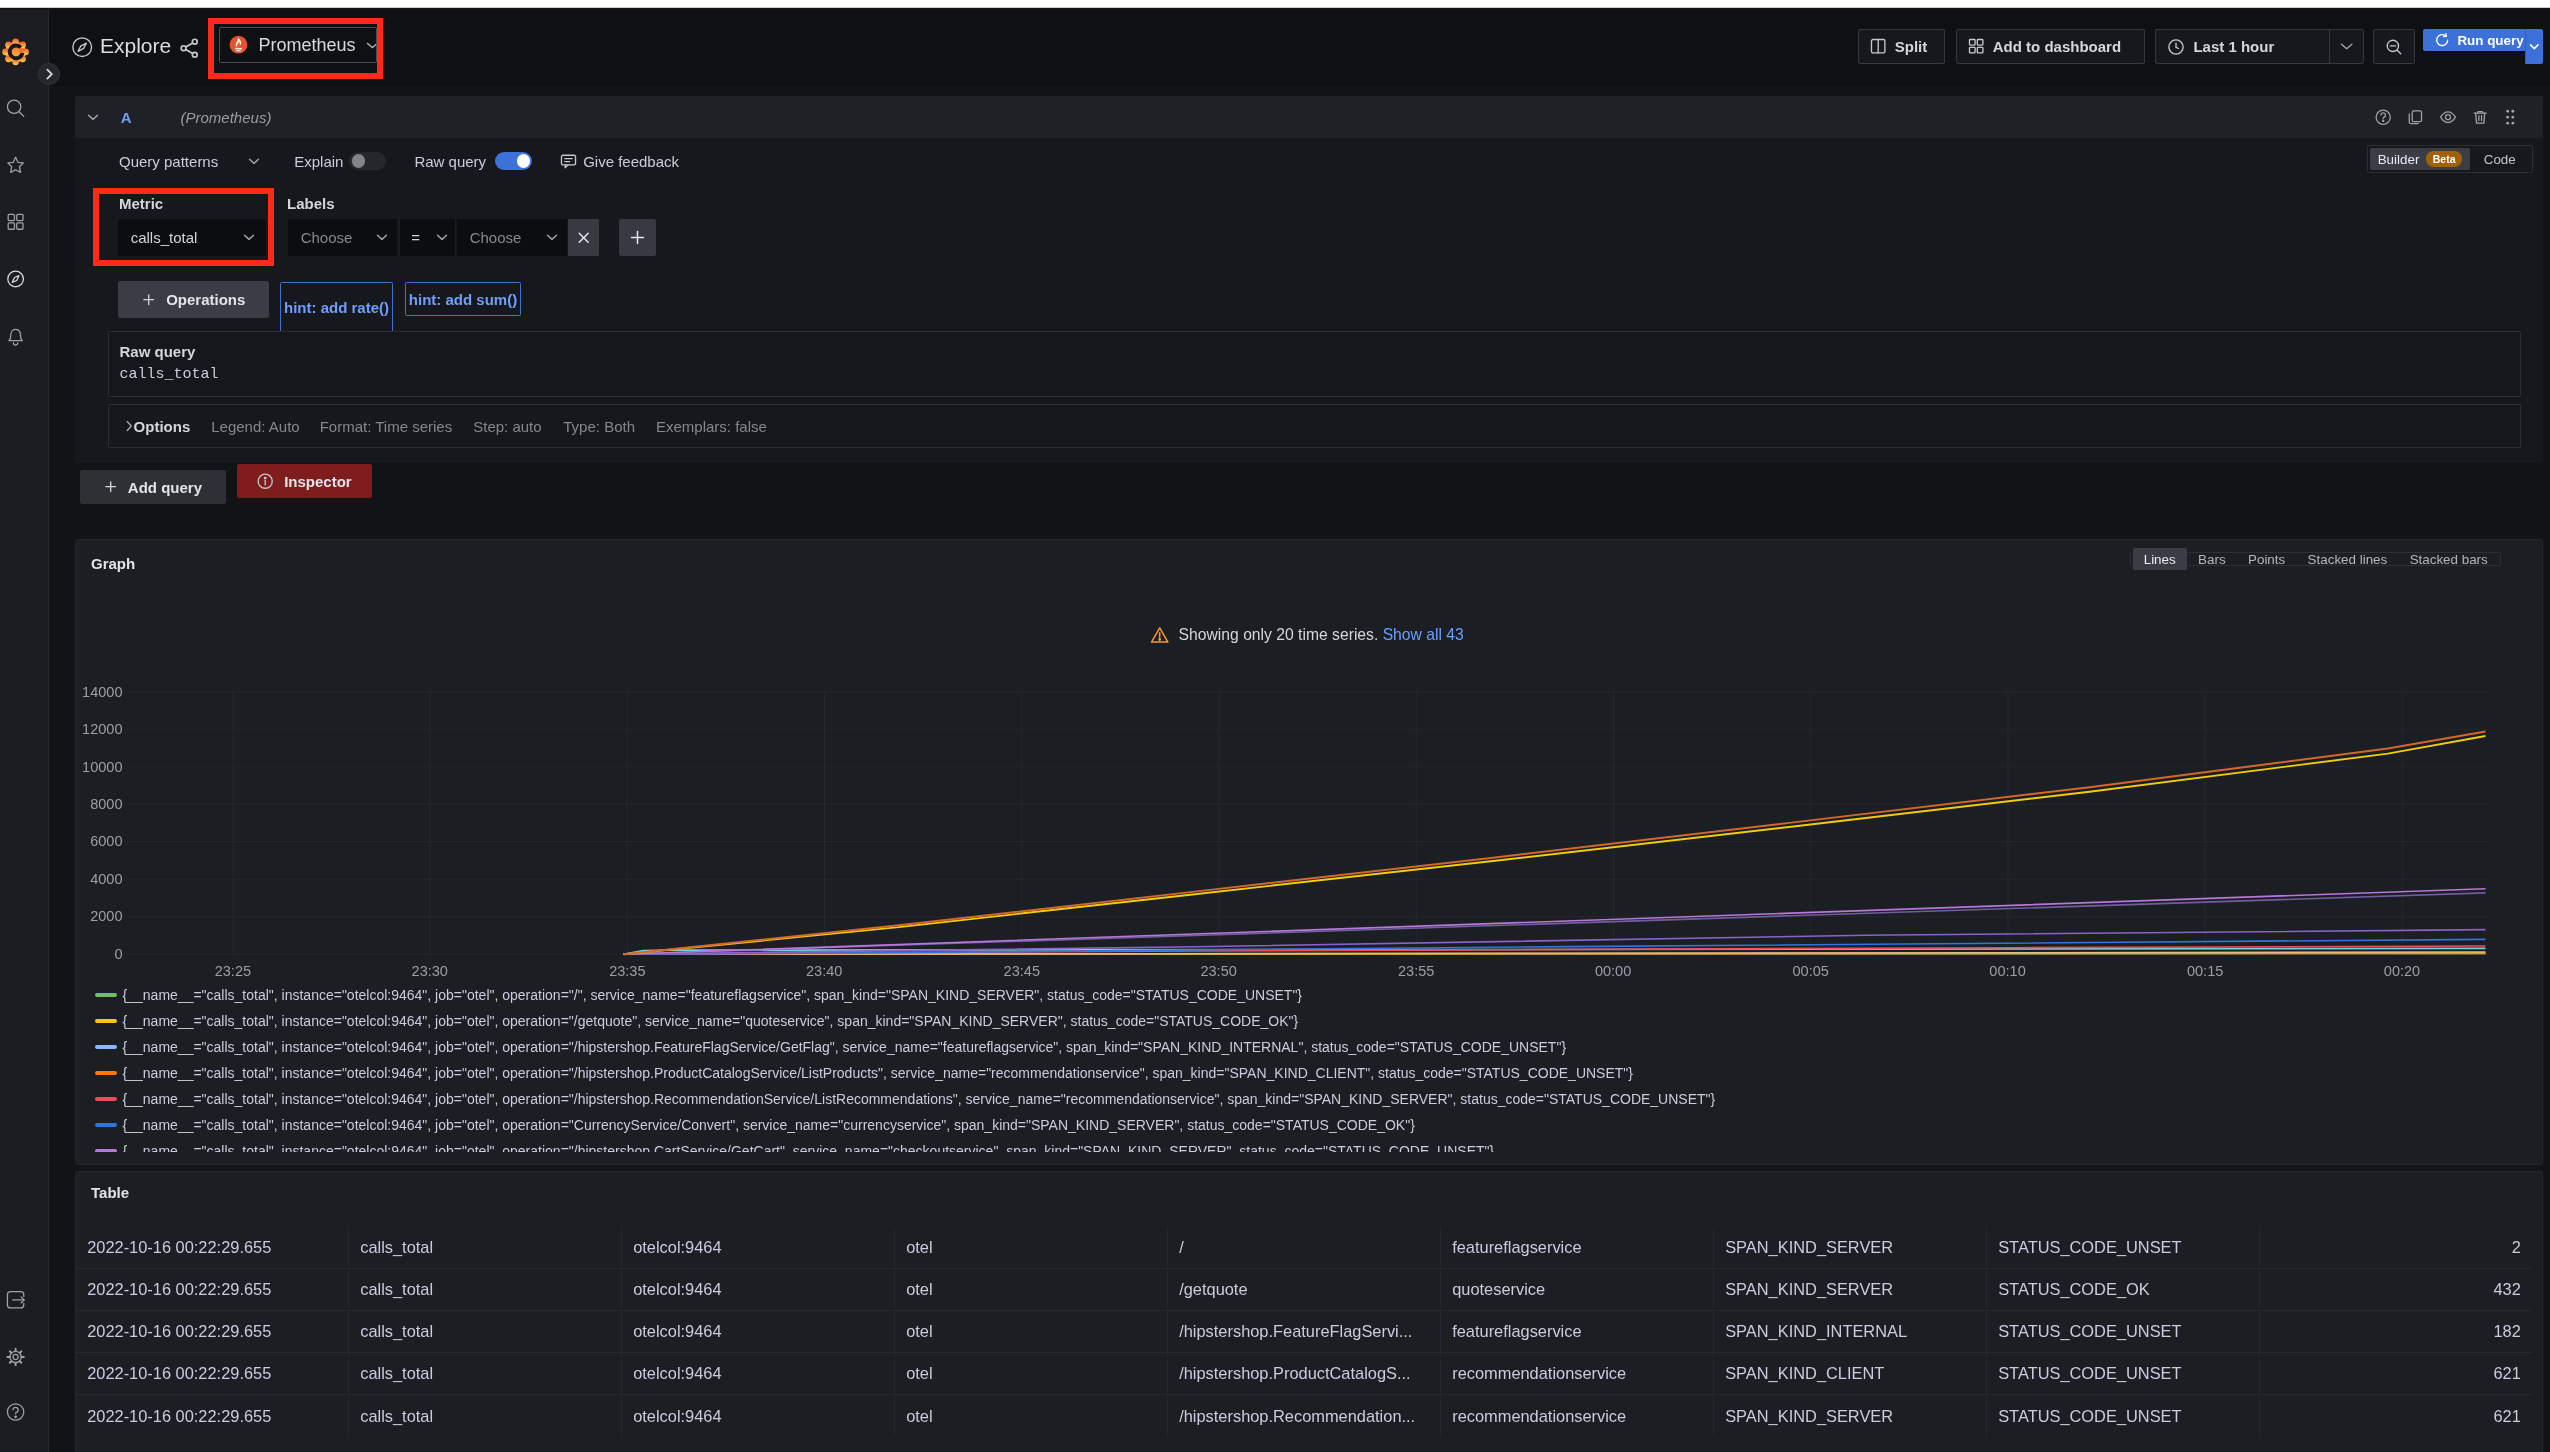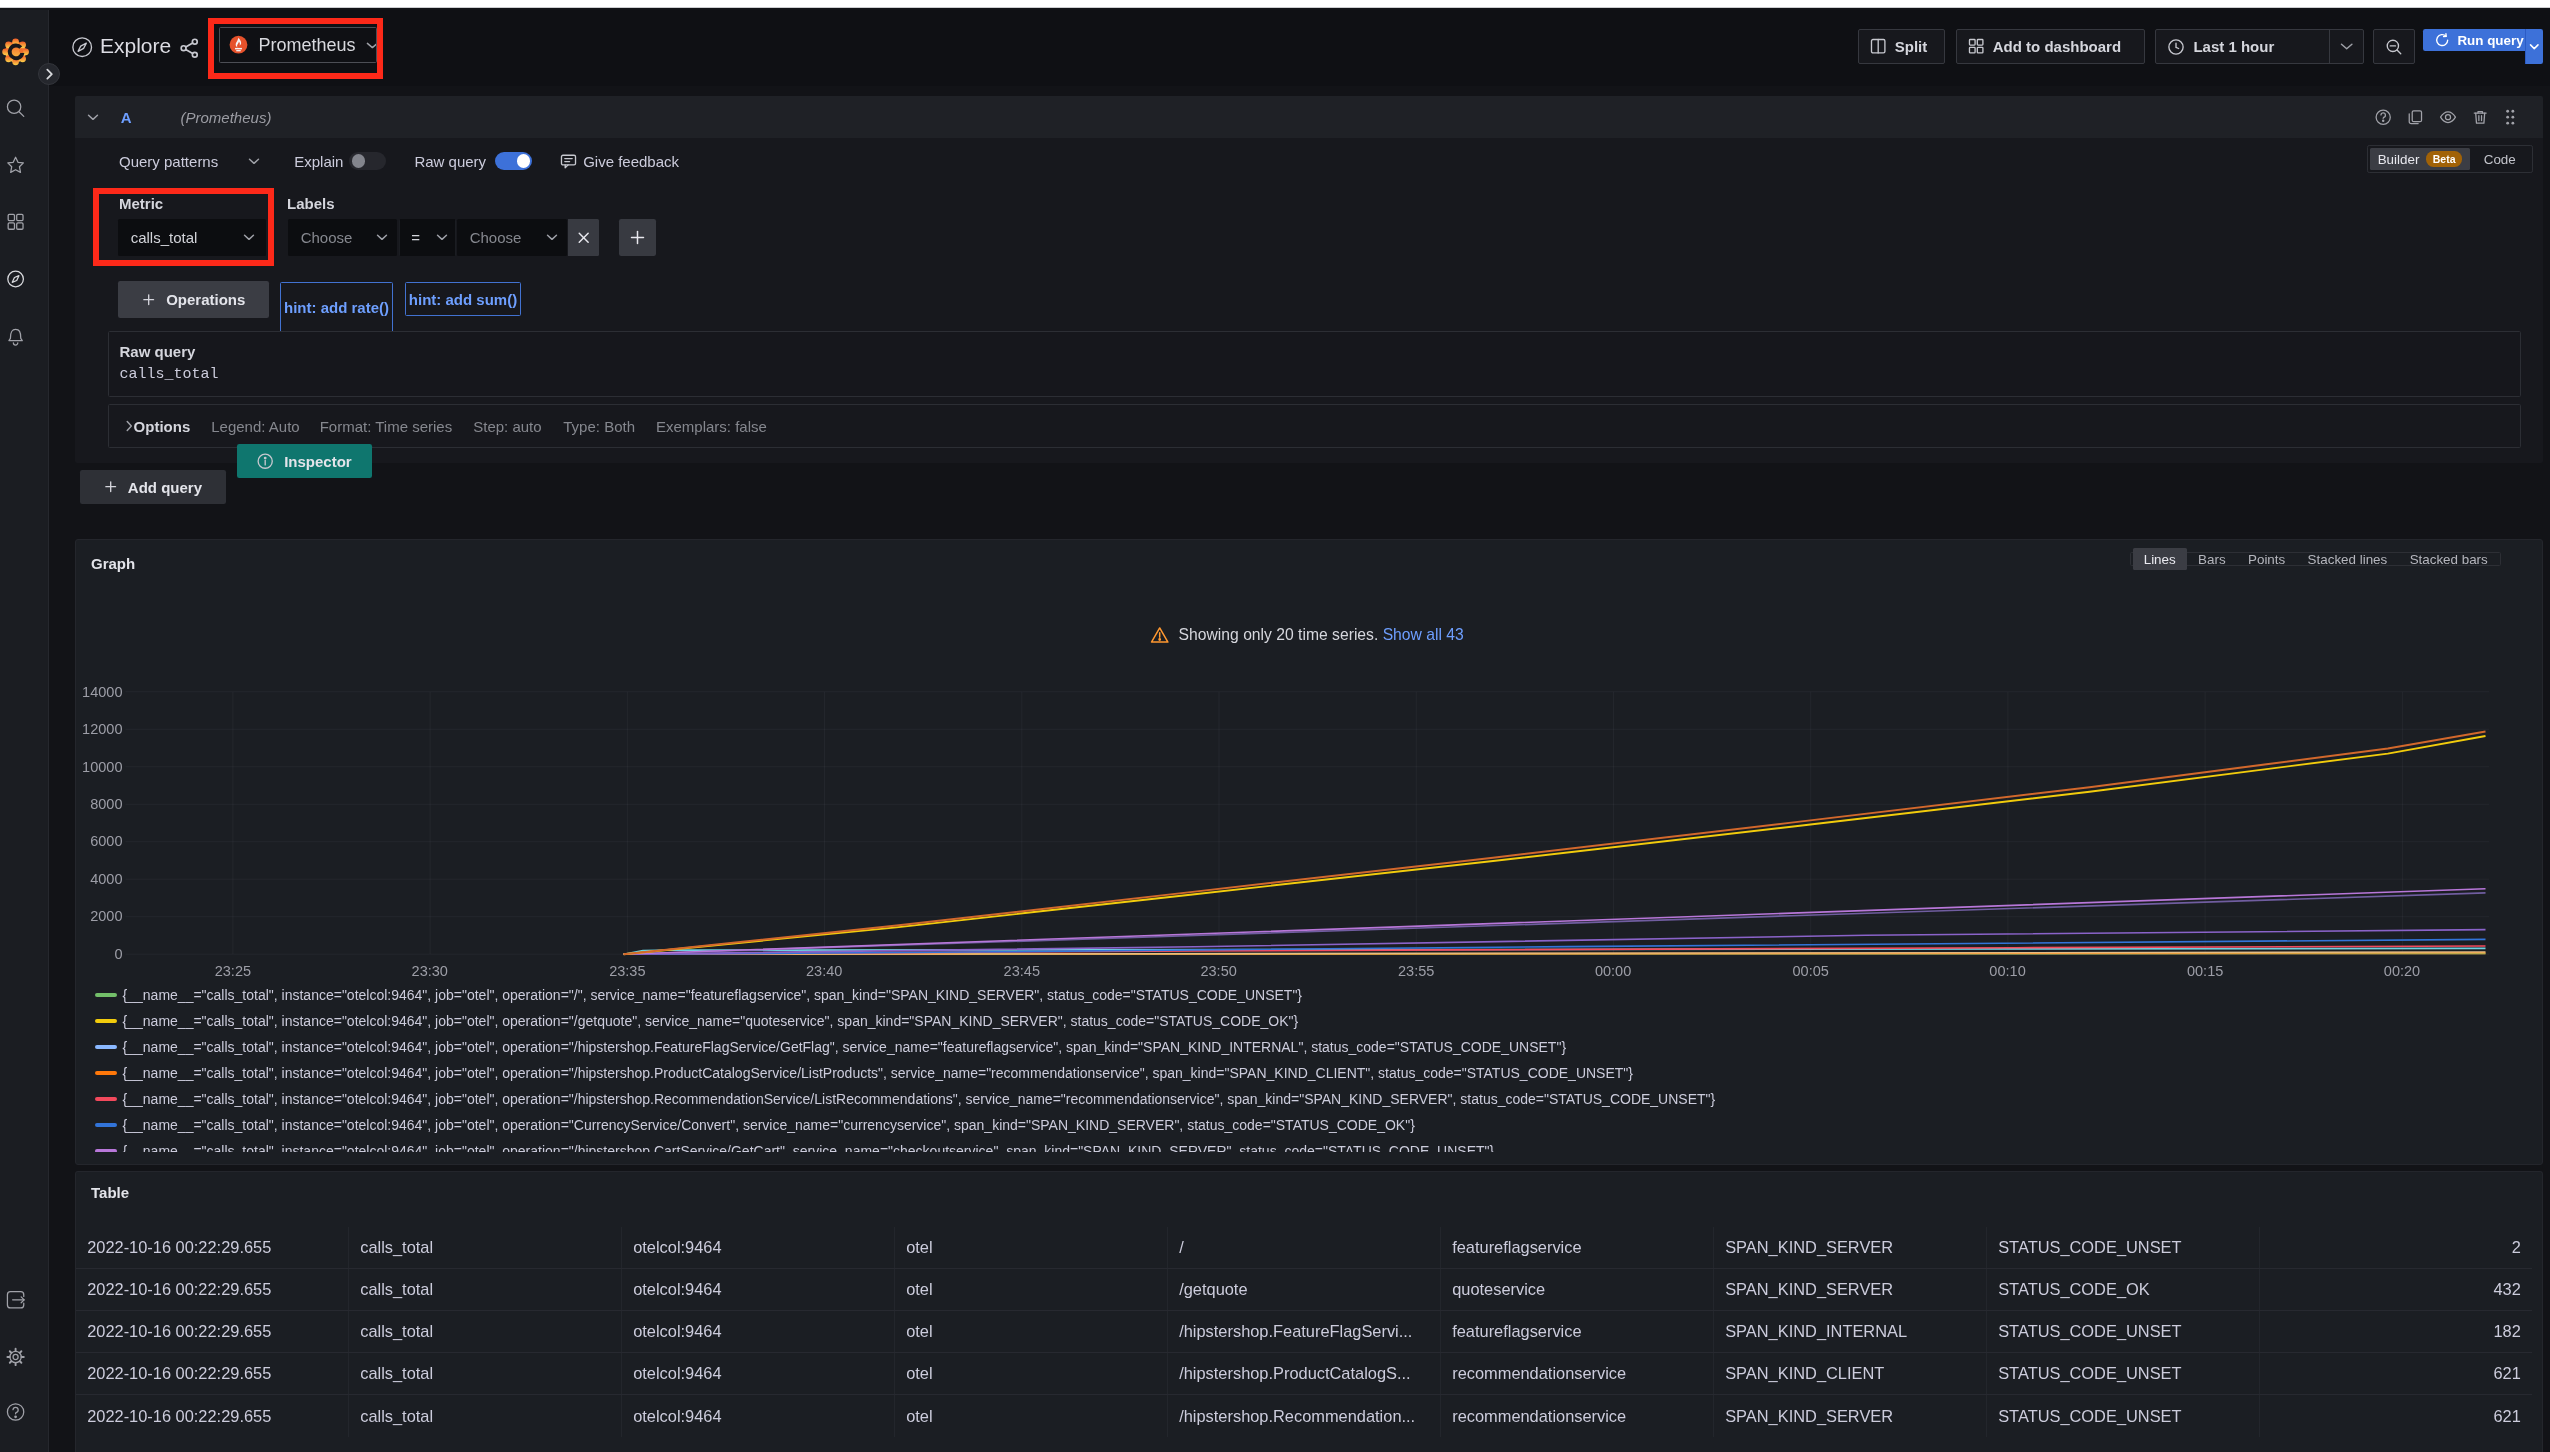--- a/index.html
+++ b/index.html
@@ -325,21 +325,21 @@
   <span style="margin-left:21px;font-size:15px;color:#85878e;">Exemplars: false</span>
 </div>
 
 <div class="abs greybtn" style="left:80px;top:470px;width:146px;height:34px;background:#2e3036;">
   <svg width="13.4" height="13.4" viewBox="0 0 18 18" stroke="#d5d6dd" stroke-width="1.8" stroke-linecap="round">
       <line x1="9" y1="2.5" x2="9" y2="15.5"></line>
       <line x1="2.5" y1="9" x2="15.5" y2="9"></line>
     </svg>
   <span style="margin-left:10.5px;font-size:15px;font-weight:700;color:#e3e4ea;">Add query</span>
 </div>
-<div class="abs greybtn" style="left:237px;top:444px;width:135px;height:34px;background:#0f766e;">
+<div class="abs greybtn" style="left:237px;top:464px;width:135px;height:34px;background:#7f1d1d;">
   <svg width="16.4" height="16.4" viewBox="0 0 22 22" class="icon2">
       <circle cx="11" cy="11" r="9.5"></circle>
       <line x1="11" y1="10" x2="11" y2="16"></line>
       <circle cx="11" cy="6.8" r="1" fill="#c7c8cf"></circle>
     </svg>
   <span style="margin-left:10.5px;font-size:15px;font-weight:700;color:#e3e4ea;">Inspector</span>
 </div>
 
 <div class="abs panel" style="left:75px;top:539px;width:2468px;height:626px;"></div>
 <div class="abs" style="left:91px;top:555px;font-size:15px;font-weight:700;color:#e3e4ea;">Graph</div>

